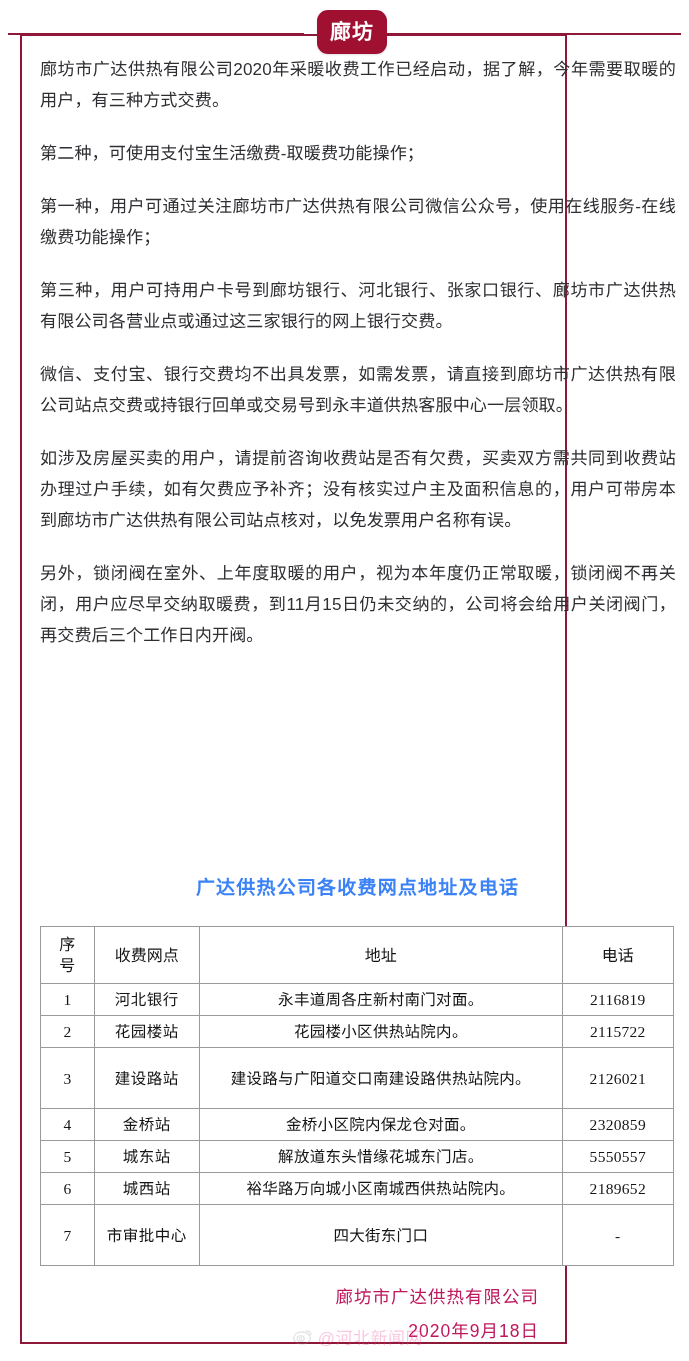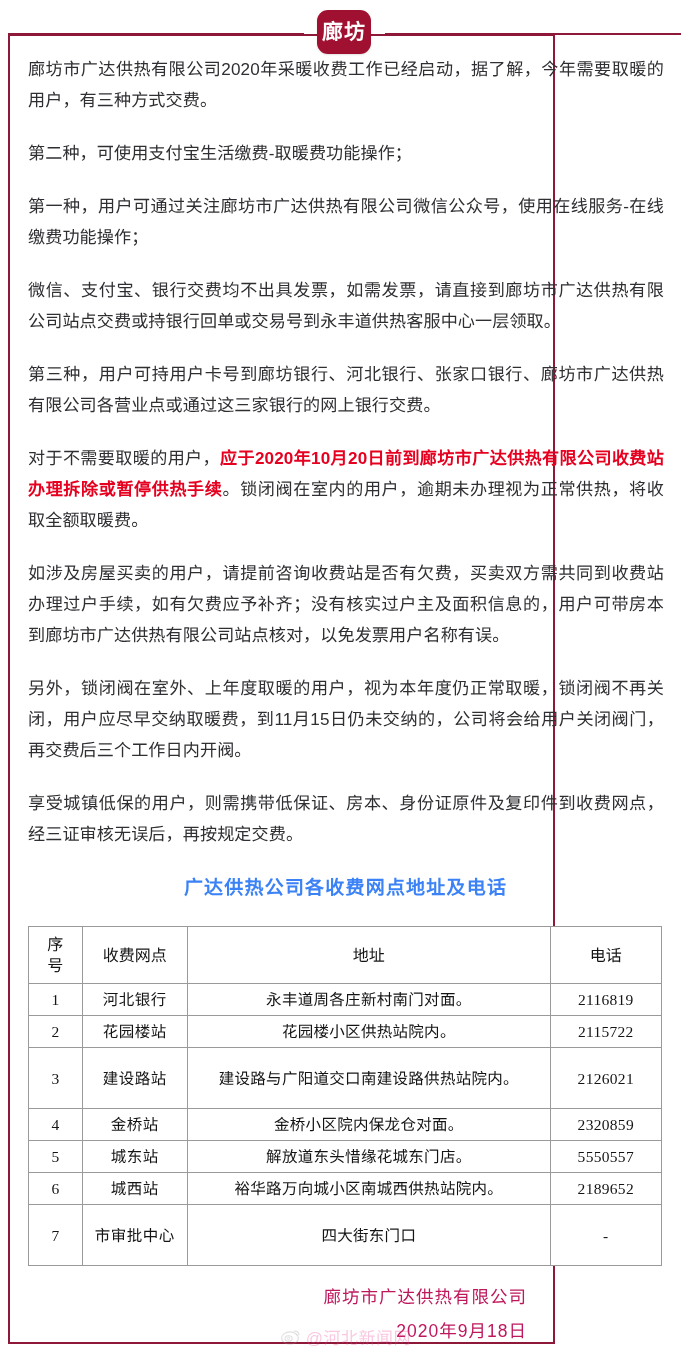--- a/index.html
+++ b/index.html
@@ -12,21 +12,21 @@
     width: 689px;
     height: 1361px;
     position: relative;
     font-family: "Liberation Sans", "DejaVu Sans", sans-serif;
     overflow: hidden;
   }
 
   
   #doc-frame {
     position: absolute;
-    left: 8px;
+    left: 20px;
     top: 34px;
     width: 547px;
     height: 1310px;
     box-sizing: border-box;
     border: 2px solid #8e1838;
     background: #ffffff;
   }
 
   
   .badge-rule {
@@ -36,21 +36,21 @@
     background: #8e1838;
   }
   #badge-rule-left  { left: 8px;  width: 296px; }
   #badge-rule-right { left: 385px; width: 296px; }
 
   
   #header-badge {
     position: absolute;
     left: 317px;
     top: 10px;
-    width: 54px;
+    width: 70px;
     height: 44px;
     background: #a01030;
     border-radius: 11px;
     display: flex;
     align-items: center;
     justify-content: center;
     z-index: 5;
     box-shadow: 0 1px 2px rgba(0,0,0,.12);
   }
   #header-badge .badge-text {
@@ -184,31 +184,29 @@
 <div id="doc-frame">
 
   <div id="body-content">
 
     <p class="para">廊坊市广达供热有限公司2020年采暖收费工作已经启动，据了解，今年需要取暖的用户，有三种方式交费。</p>
 
     <p class="para">第二种，可使用支付宝生活缴费-取暖费功能操作；</p>
 
     <p class="para">第一种，用户可通过关注廊坊市广达供热有限公司微信公众号，使用在线服务-在线缴费功能操作；</p>
 
+    <p class="para">第三种，用户可持用户卡号到廊坊银行、河北银行、张家口银行、廊坊市广达供热有限公司各营业点或通过这三家银行的网上银行交费。</p>
+
     <p class="para">微信、支付宝、银行交费均不出具发票，如需发票，请直接到廊坊市广达供热有限公司站点交费或持银行回单或交易号到永丰道供热客服中心一层领取。</p>
 
-    <p class="para">第三种，用户可持用户卡号到廊坊银行、河北银行、张家口银行、廊坊市广达供热有限公司各营业点或通过这三家银行的网上银行交费。</p>
-
-    <p class="para"><span>对于不需要取暖的用户，</span><span class="em-red">应于2020年10月20日前到廊坊市广达供热有限公司收费站办理拆除或暂停供热手续</span><span>。锁闭阀在室内的用户，逾期未办理视为正常供热，将收取全额取暖费。</span></p>
 
     <p class="para">如涉及房屋买卖的用户，请提前咨询收费站是否有欠费，买卖双方需共同到收费站办理过户手续，如有欠费应予补齐；没有核实过户主及面积信息的，用户可带房本到廊坊市广达供热有限公司站点核对，以免发票用户名称有误。</p>
 
     <p class="para">另外，锁闭阀在室外、上年度取暖的用户，视为本年度仍正常取暖，锁闭阀不再关闭，用户应尽早交纳取暖费，到11月15日仍未交纳的，公司将会给用户关闭阀门，再交费后三个工作日内开阀。</p>
 
-    <p class="para">享受城镇低保的用户，则需携带低保证、房本、身份证原件及复印件到收费网点，经三证审核无误后，再按规定交费。</p>
 
   </div>
 
   <div id="table-title">广达供热公司各收费网点地址及电话</div>
 
   <table id="stations-table">
     <colgroup>
       <col class="col-idx">
         <col class="col-site">
         <col class="col-addr">

